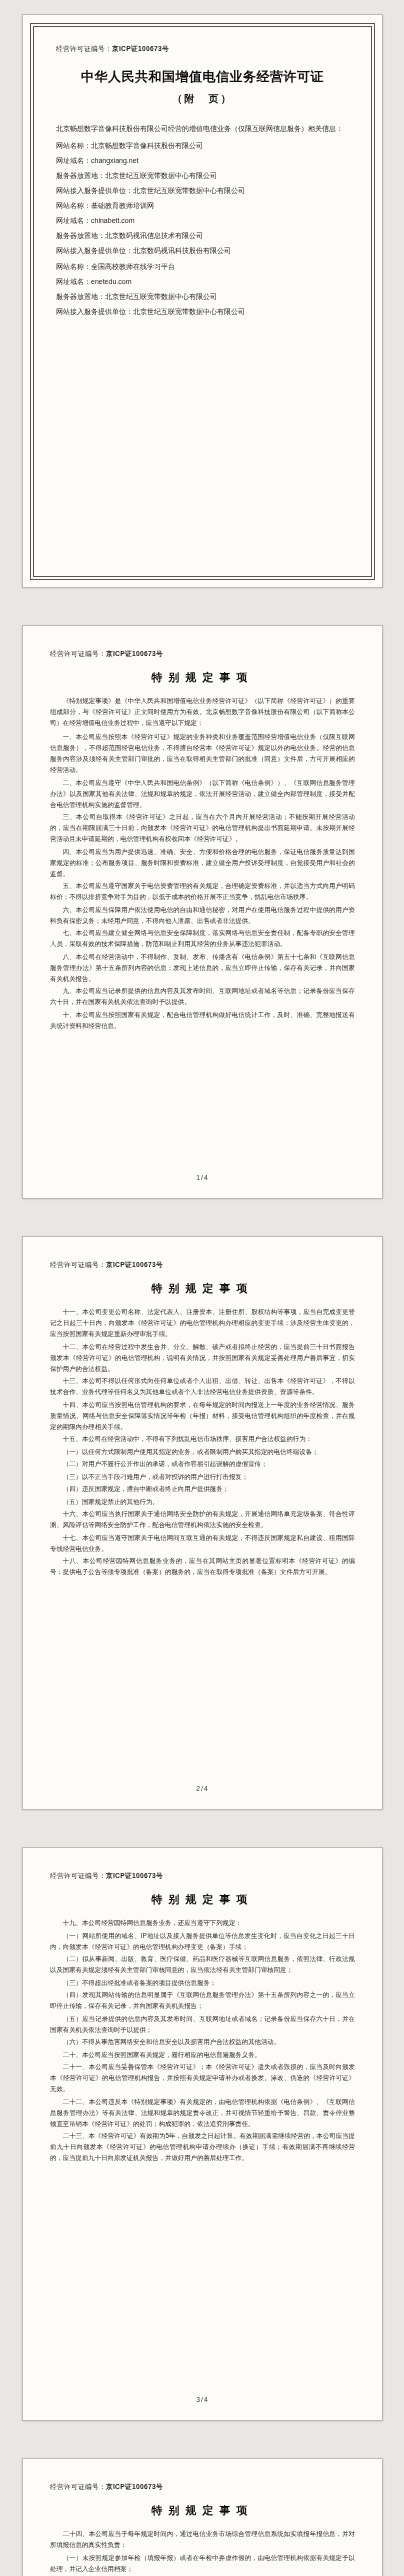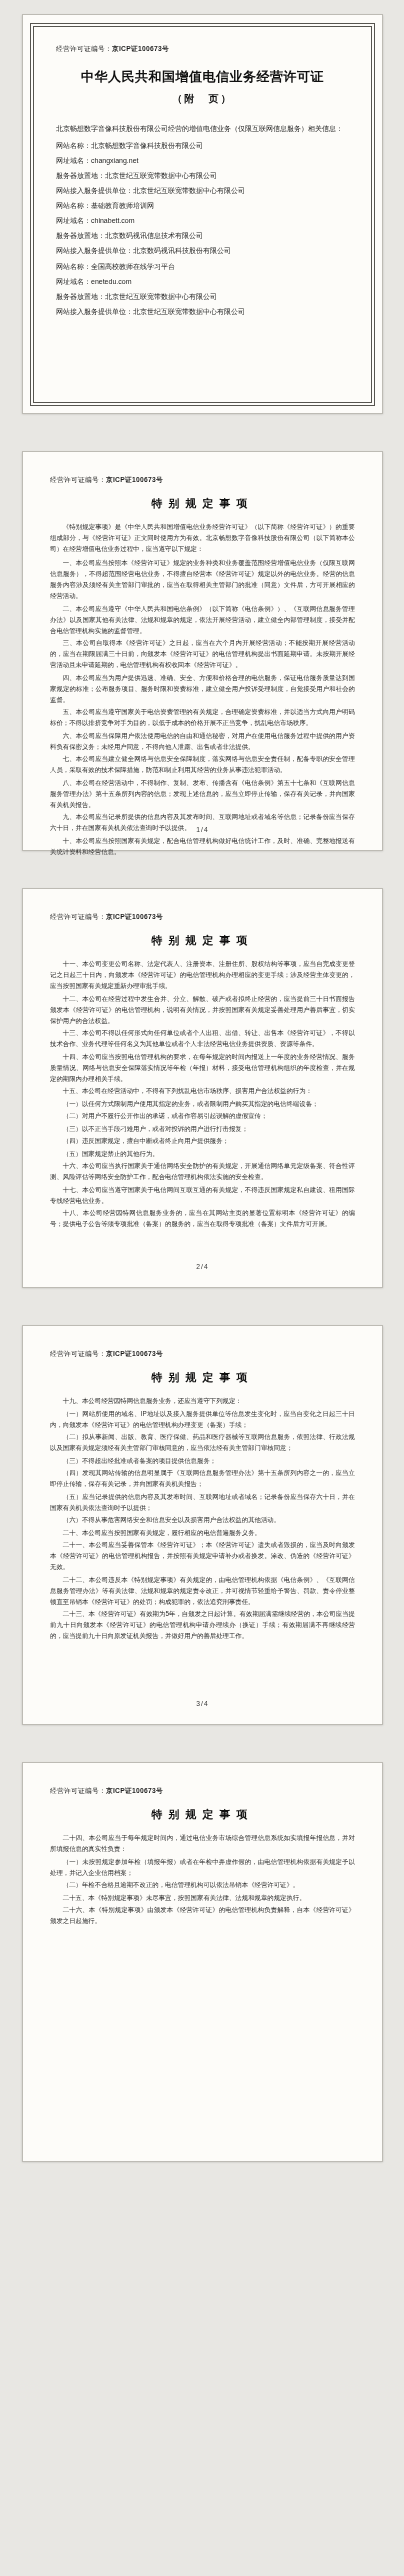--- a/index.html
+++ b/index.html
@@ -10,21 +10,21 @@
     font-family:"Liberation Sans","DejaVu Sans",sans-serif;
     color:#222;
   }
   .canvas {
     width:405px; height:2873px;
     padding-top:14.4px;
     display:flex; flex-direction:column; align-items:center; gap:37px;
   }
   .page {
     position:relative;
-    width:361px; height:400px;
+    width:361px; height:574px;
     background:#fdfcf9;
     border:0.5px solid #bdbbb4;
     box-shadow:0 0.5px 2.1px rgba(0,0,0,.18);
     flex:0 0 auto;
   }
   .page-inner { position:absolute; inset:0; padding:24px 27px; }
   .cover .page-inner { padding:30px 33px; }
   .frame-outer { position:absolute; inset:7.2px; border:1px solid #56544f; pointer-events:none; }
   .frame-inner { position:absolute; inset:10.3px; border:0.5px solid #56544f; pointer-events:none; }
   .lic-header { font-size:6.7px; color:#1c1c1c; letter-spacing:0.3px; }

